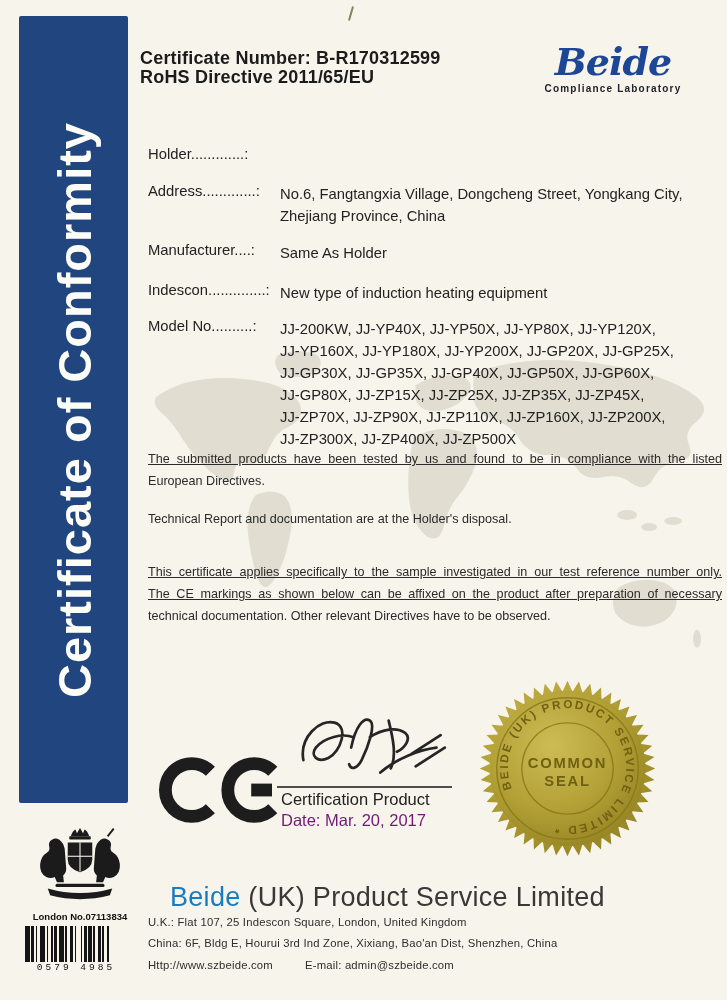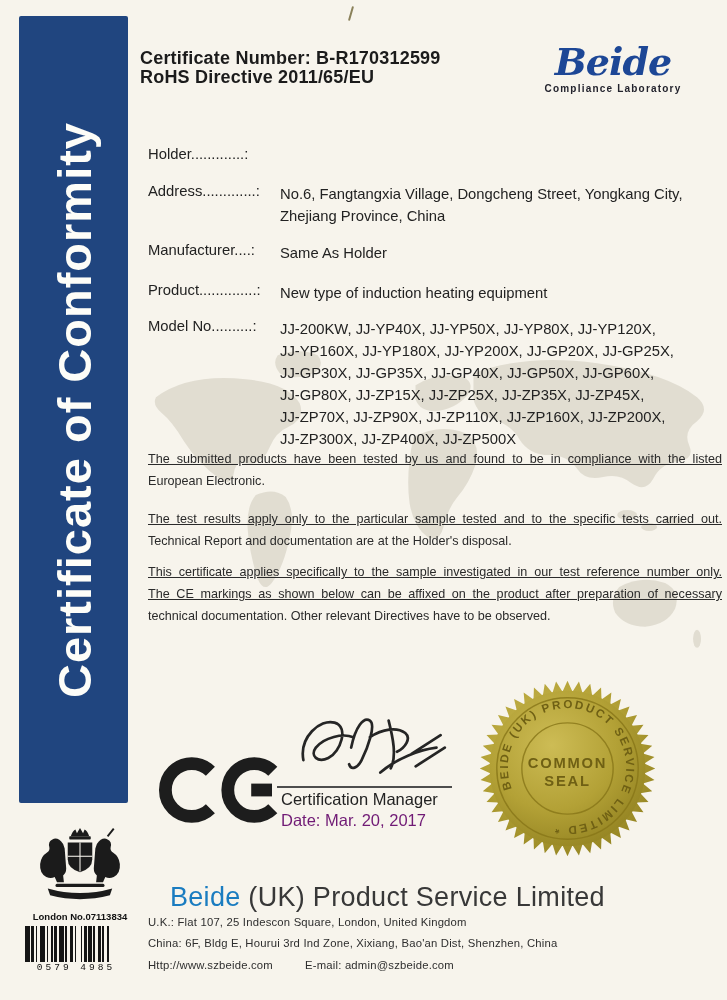--- a/index.html
+++ b/index.html
@@ -109,64 +109,63 @@
         <div>Zhejiang Province, China</div>
       </div>
     </div>
     <div class="frow frow3">
       <div class="flabel">Manufacturer....:</div>
       <div class="fvalue">
         <div>Same As Holder</div>
       </div>
     </div>
     <div class="frow frow4">
-      <div class="flabel">Product..............:</div>
+      <div class="flabel">Indescon..............:</div>
       <div class="fvalue">
         <div>New type of induction heating equipment</div>
       </div>
     </div>
     <div class="frow frow5">
       <div class="flabel">Model No..........:</div>
       <div class="fvalue">
         <div>JJ-200KW, JJ-YP40X, JJ-YP50X, JJ-YP80X, JJ-YP120X,</div>
         <div>JJ-YP160X, JJ-YP180X, JJ-YP200X, JJ-GP20X, JJ-GP25X,</div>
         <div>JJ-GP30X, JJ-GP35X, JJ-GP40X, JJ-GP50X, JJ-GP60X,</div>
         <div>JJ-GP80X, JJ-ZP15X, JJ-ZP25X, JJ-ZP35X, JJ-ZP45X,</div>
         <div>JJ-ZP70X, JJ-ZP90X, JJ-ZP110X, JJ-ZP160X, JJ-ZP200X,</div>
         <div>JJ-ZP300X, JJ-ZP400X, JJ-ZP500X</div>
       </div>
     </div>
 
     <div class="para para1">
       <div class="j">The submitted products have been tested by us and found to be in compliance with the listed</div>
-      <div>European Electronic.</div>
+      <div>European Directives.</div>
     </div>
     <div class="para para2">
-      <div class="j">The test results apply only to the particular sample tested and to the specific tests carried out.</div>
       <div>Technical Report and documentation are at the Holder's disposal.</div>
     </div>
     <div class="para para3">
       <div class="j">This certificate applies specifically to the sample investigated in our test reference number only.</div>
       <div class="j">The CE markings as shown below can be affixed on the product after preparation of necessary</div>
       <div>technical documentation. Other relevant Directives have to be observed.</div>
     </div>
 
     <svg class="ce" viewBox="0 0 165 100" aria-hidden="true">
       <g stroke="#1d1d1d" stroke-width="16" fill="none">
         <path d="M 68 26.6 A 33 33 0 1 0 68 73.4"></path>
         <path d="M 146 26.6 A 33 33 0 1 0 146 73.4"></path>
         <path d="M 119 50 L 145 50"></path>
       </g>
     </svg>
 
     <svg class="sig" viewBox="0 0 160 75" aria-hidden="true">
       <path d="M14,52 C10,30 30,12 44,16 C58,20 50,44 38,50 C28,55 20,48 26,40 C34,30 52,26 62,30 M60,40 C64,20 72,10 78,14 C84,18 76,40 70,52 C66,60 60,62 58,56 M78,30 C90,22 104,20 112,26 C118,31 112,40 104,44 M96,14 C100,30 104,48 98,60 M88,64 C104,50 126,42 142,40 M118,46 L146,28 M122,58 L150,40" stroke="#252525" stroke-width="2.6" fill="none" stroke-linecap="round"></path>
     </svg>
     <div class="sig-rule"></div>
-    <div class="sig-title">Certification Manager</div>
+    <div class="sig-title">Certification Product</div>
     <div class="sig-date">Date: Mar. 20, 2017</div>
 
     <svg class="seal" viewBox="0 0 200 200" aria-hidden="true">
       <defs>
         <radialGradient id="gold" cx="40%" cy="35%" r="75%">
           <stop offset="0%" stop-color="#cdbc55"></stop>
           <stop offset="55%" stop-color="#b3a136"></stop>
           <stop offset="100%" stop-color="#8f7f1f"></stop>
         </radialGradient>
         <path id="ringpath" d="M 38 122.6 A 66 66 0 1 1 38.4 123.6"></path>

